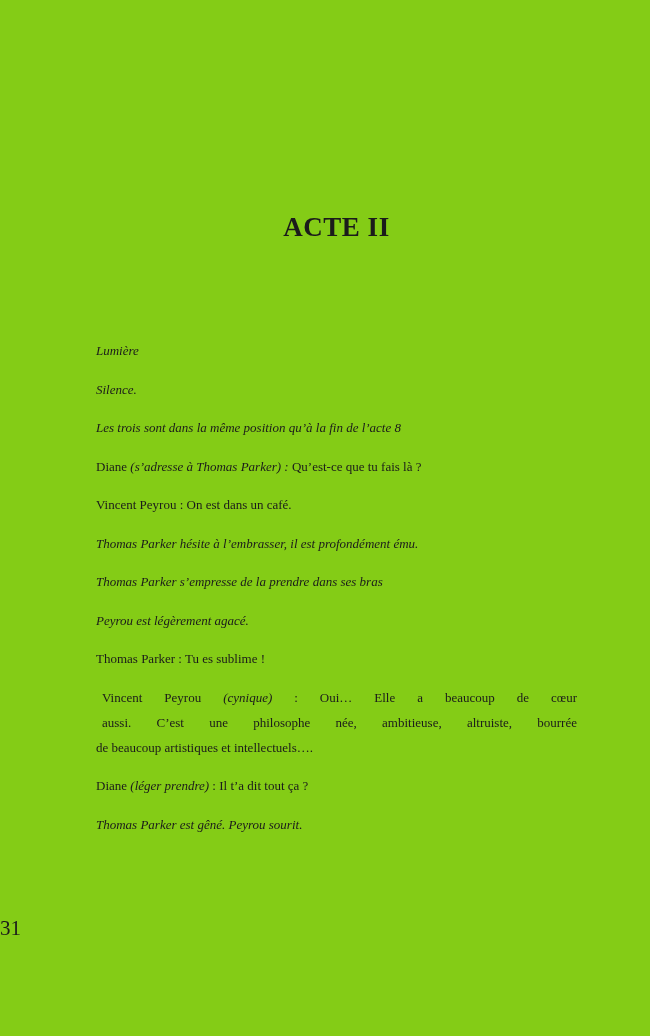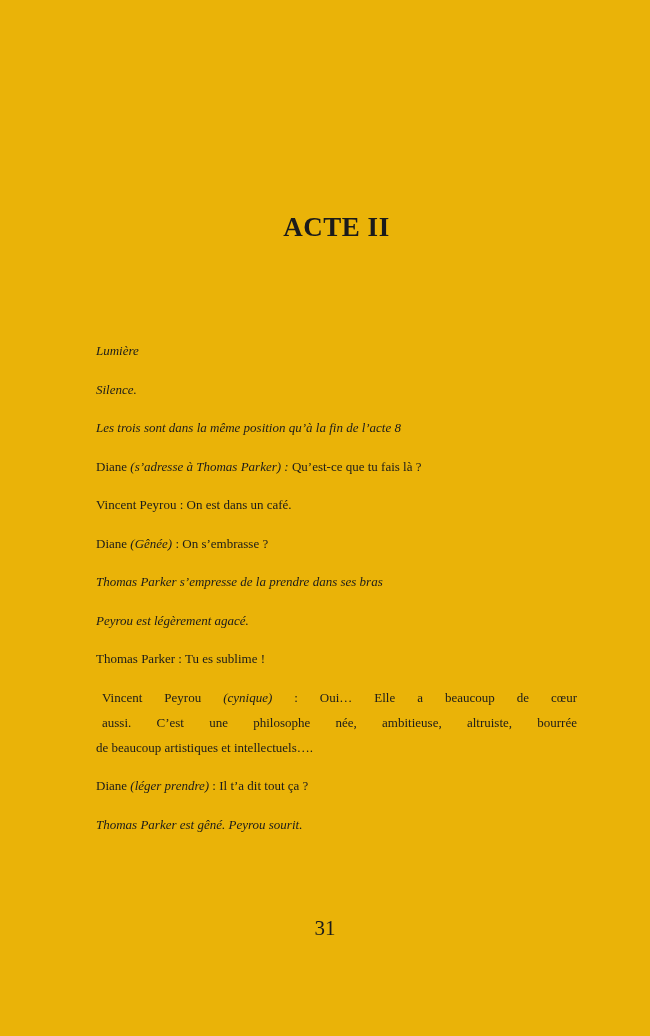--- a/index.html
+++ b/index.html
@@ -1,20 +1,20 @@
 <!DOCTYPE html>
 <html><head>
 <meta charset="utf-8">
 <style>
   html, body { margin: 0; padding: 0; background: #ffffff; }
   .page {
     position: relative;
     width: 650px;
     height: 1036px;
-    background: #eab308;
+    background: #84cc16;
     font-family: "Liberation Serif", "DejaVu Serif", serif;
     color: #1b1b1b;
     overflow: hidden;
   }
   .content {
     position: absolute;
     left: 96px;
     top: 0;
     width: 481px;
   }
@@ -39,21 +39,20 @@
     margin-left: 6px;
   }
   .stage .line { font-style: italic; }
   .seg-bold { font-weight: normal; }
   .seg-italic { font-style: italic; }
   .page-number {
     position: absolute;
     left: 0;
     top: 916px;
     width: 650px;
-    text-align: center;
     font-size: 21px;
     line-height: 25px;
   }
 </style>
 </head>
 <body>
 
 <div class="page">
   <div class="content">
     <h1 class="act-title">ACTE II</h1>
@@ -66,22 +65,22 @@
         </div>
         <div class="para stage">
           <div class="line"><span class="seg-italic">Les trois sont dans la même position qu’à la fin de l’acte 8</span></div>
         </div>
         <div class="para dialogue">
           <div class="line"><span class="seg-bold">Diane</span><span class="seg-italic"> (s’adresse à Thomas Parker) : </span><span>Qu’est-ce que tu fais là ?</span></div>
         </div>
         <div class="para dialogue">
           <div class="line"><span class="seg-bold">Vincent Peyrou</span><span> : On est dans un café.</span></div>
         </div>
-        <div class="para dialogue">
-          <div class="line"><span class="seg-bold">Diane</span><span class="seg-italic"> (Gênée)</span><span> : On s’embrasse ?</span></div>
+        <div class="para stage">
+          <div class="line"><span class="seg-italic">Thomas Parker hésite à l’embrasser, il est profondément ému.</span></div>
         </div>
         <div class="para stage">
           <div class="line"><span class="seg-italic">Thomas Parker s’empresse de la prendre dans ses bras</span></div>
         </div>
         <div class="para stage">
           <div class="line"><span class="seg-italic">Peyrou est légèrement agacé.</span></div>
         </div>
         <div class="para dialogue">
           <div class="line"><span class="seg-bold">Thomas Parker</span><span> : Tu es sublime !</span></div>
         </div>

